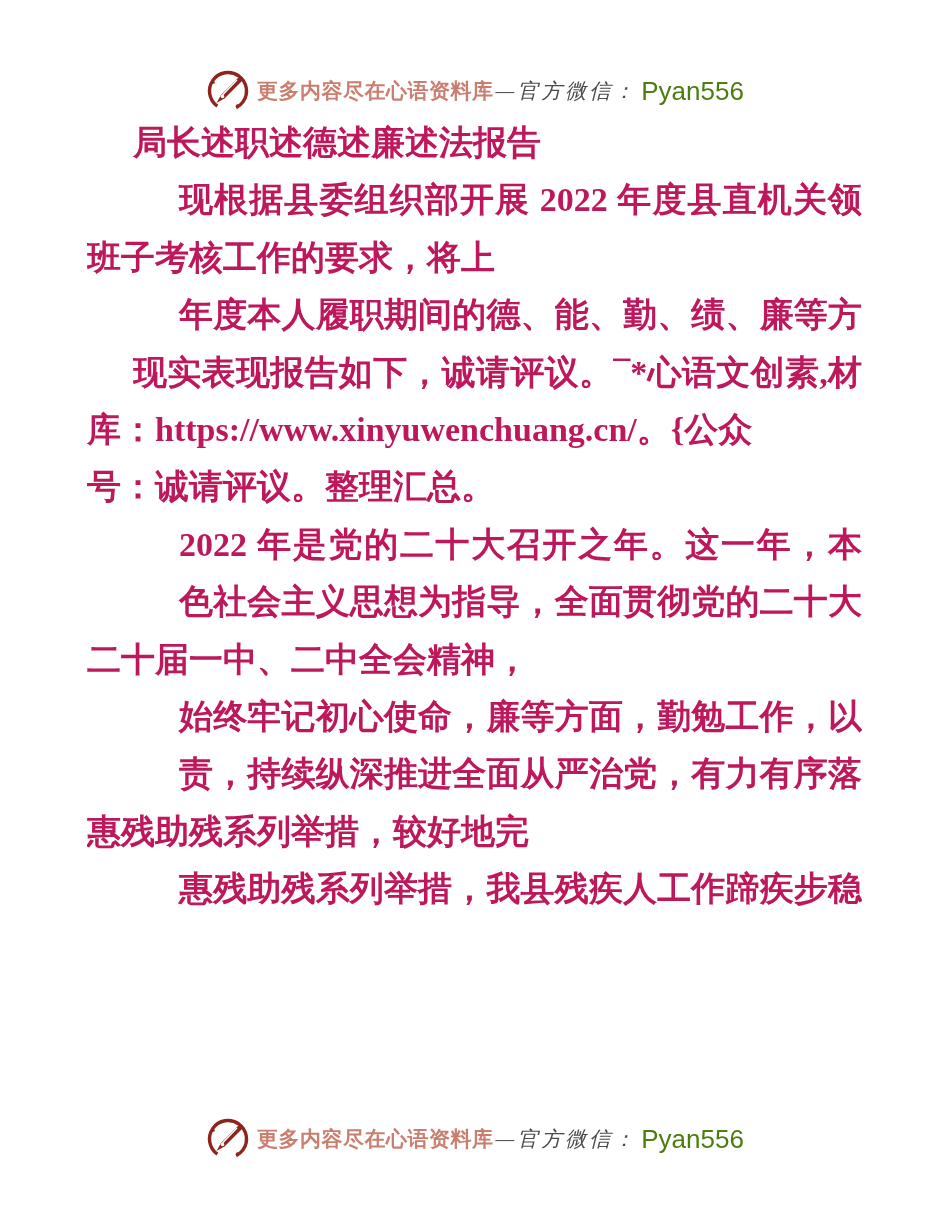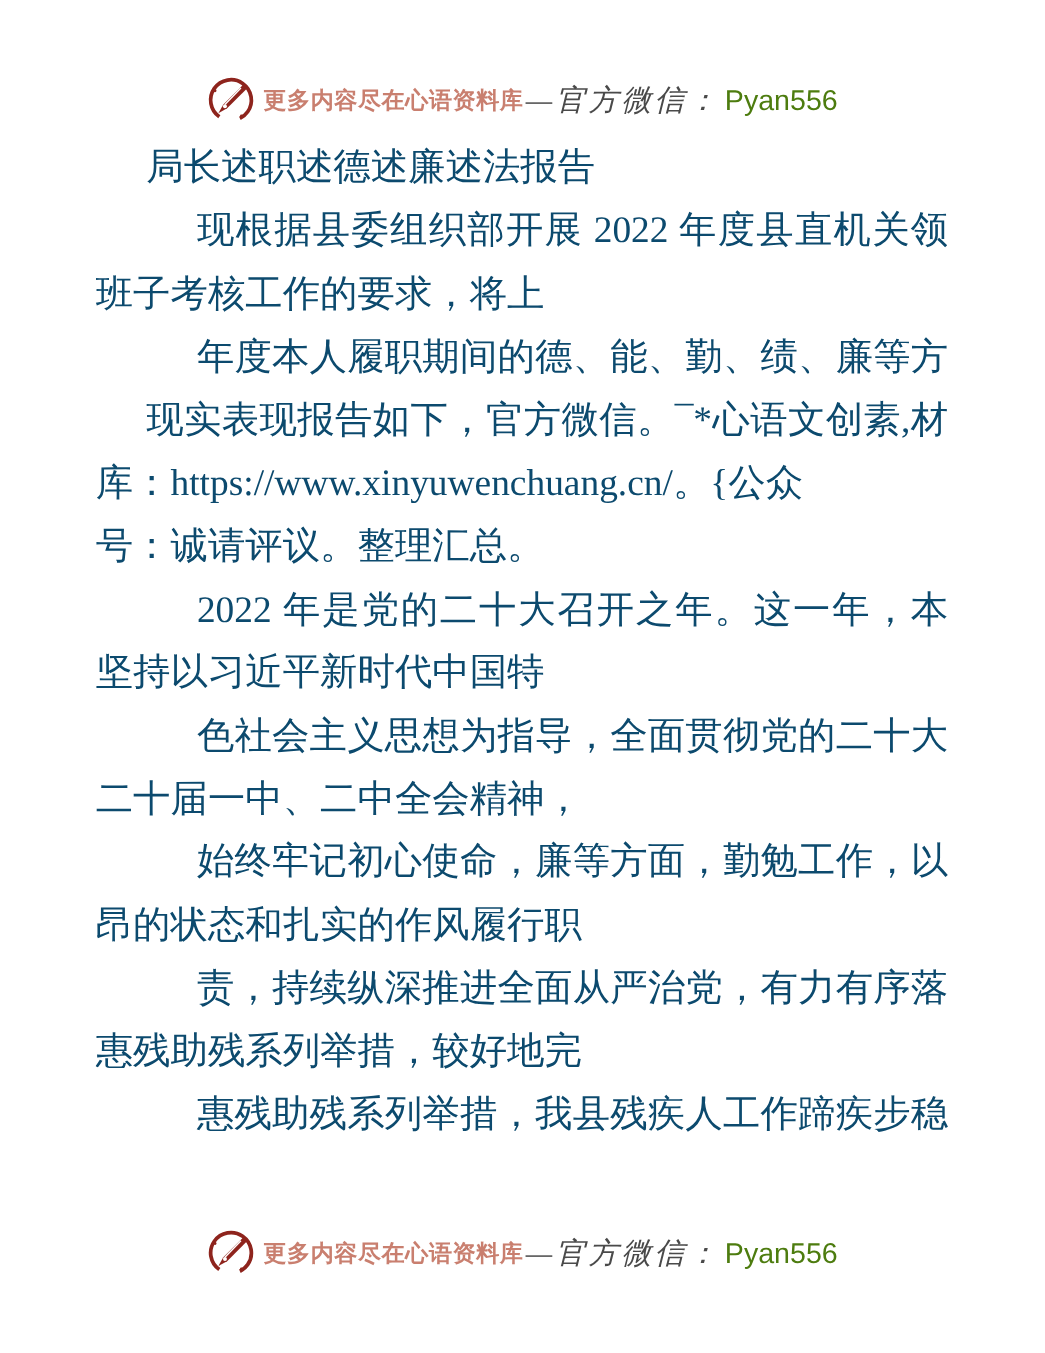--- a/index.html
+++ b/index.html
@@ -19,32 +19,33 @@
   }
   .watermark.top    { top:68px;  height:46px; }
   .watermark.bottom { top:1116px; height:46px; }
   .wm-logo { width:44px; height:44px; margin-right:7px; flex:0 0 auto; }
   .wm-brand {
     color:#C97F6F; font-size:21px; font-weight:bold;
     letter-spacing:0.5px;
     font-family:"Liberation Serif","DejaVu Serif",serif;
   }
   .wm-label {
-    color:#4A4A4A; font-size:27px; font-style:italic;
+    color:#4A4A4A; font-size:21px; font-style:italic;
     letter-spacing:3px; margin-left:2px;
     font-family:"Liberation Serif","DejaVu Serif",serif;
   }
   .wm-id {
     color:#4d7c0f; font-size:26px; margin-left:4px;
     font-family:"Liberation Sans","DejaVu Sans",sans-serif;
   }
   
   .doc {
-    position:absolute; left:87px; top:124px; width:775px;
-    color:#0c4a6e;
+    position:absolute; left:87px; top:114px; width:775px;
+    color:#be185d;
+    font-weight:bold;
   }
   .line {
     font-size:34px;
     line-height:57.4px;
     height:57.4px;
     overflow:hidden;
     text-align:left;
   }
   .line.indent { padding-left:46px; }
   .line.full   { text-align:justify; text-align-last:justify;margin-left:46px; }
@@ -66,29 +67,27 @@
     <span class="wm-brand">更多内容尽在心语资料库</span>
     <span class="wm-label">—官方微信：</span>
     <span class="wm-id">Pyan556</span>
   </div>
 
   <div class="doc">
     <div class="line indent">局长述职述德述廉述法报告</div>
     <div class="line indent full">现根据县委组织部开展 2022 年度县直机关领导</div>
     <div class="line">班子考核工作的要求，将上</div>
     <div class="line indent full">年度本人履职期间的德、能、勤、绩、廉等方面</div>
-    <div class="line full">现实表现报告如下，官方微信。¯*心语文创素,材</div>
+    <div class="line full">现实表现报告如下，诚请评议。¯*心语文创素,材</div>
     <div class="line">库：https://www.xinyuwenchuang.cn/。{公众</div>
     <div class="line">号：诚请评议。整理汇总。</div>
     <div class="line indent full">2022 年是党的二十大召开之年。这一年，本人</div>
-    <div class="line">坚持以习近平新时代中国特</div>
     <div class="line indent full">色社会主义思想为指导，全面贯彻党的二十大和</div>
     <div class="line">二十届一中、二中全会精神，</div>
     <div class="line indent full">始终牢记初心使命，廉等方面，勤勉工作，以高</div>
-    <div class="line">昂的状态和扎实的作风履行职</div>
     <div class="line indent full">责，持续纵深推进全面从严治党，有力有序落实</div>
     <div class="line">惠残助残系列举措，较好地完</div>
     <div class="line indent full">惠残助残系列举措，我县残疾人工作蹄疾步稳向</div>
   </div>
 
   <div class="watermark bottom">
     <svg class="wm-logo" viewBox="0 0 44 44">
       <circle cx="22" cy="22" r="18.5" fill="none" stroke="#8E241D" stroke-width="3.4" stroke-dasharray="96 21" transform="rotate(125 22 22)"></circle>
       <path d="M33.5 7.5 L15 26 L10.5 34 L18.5 29.5 L37 11 Z" fill="#8E241D"></path>
       <line x1="31" y1="11" x2="16.5" y2="26" stroke="#ffffff" stroke-width="1.3"></line>

